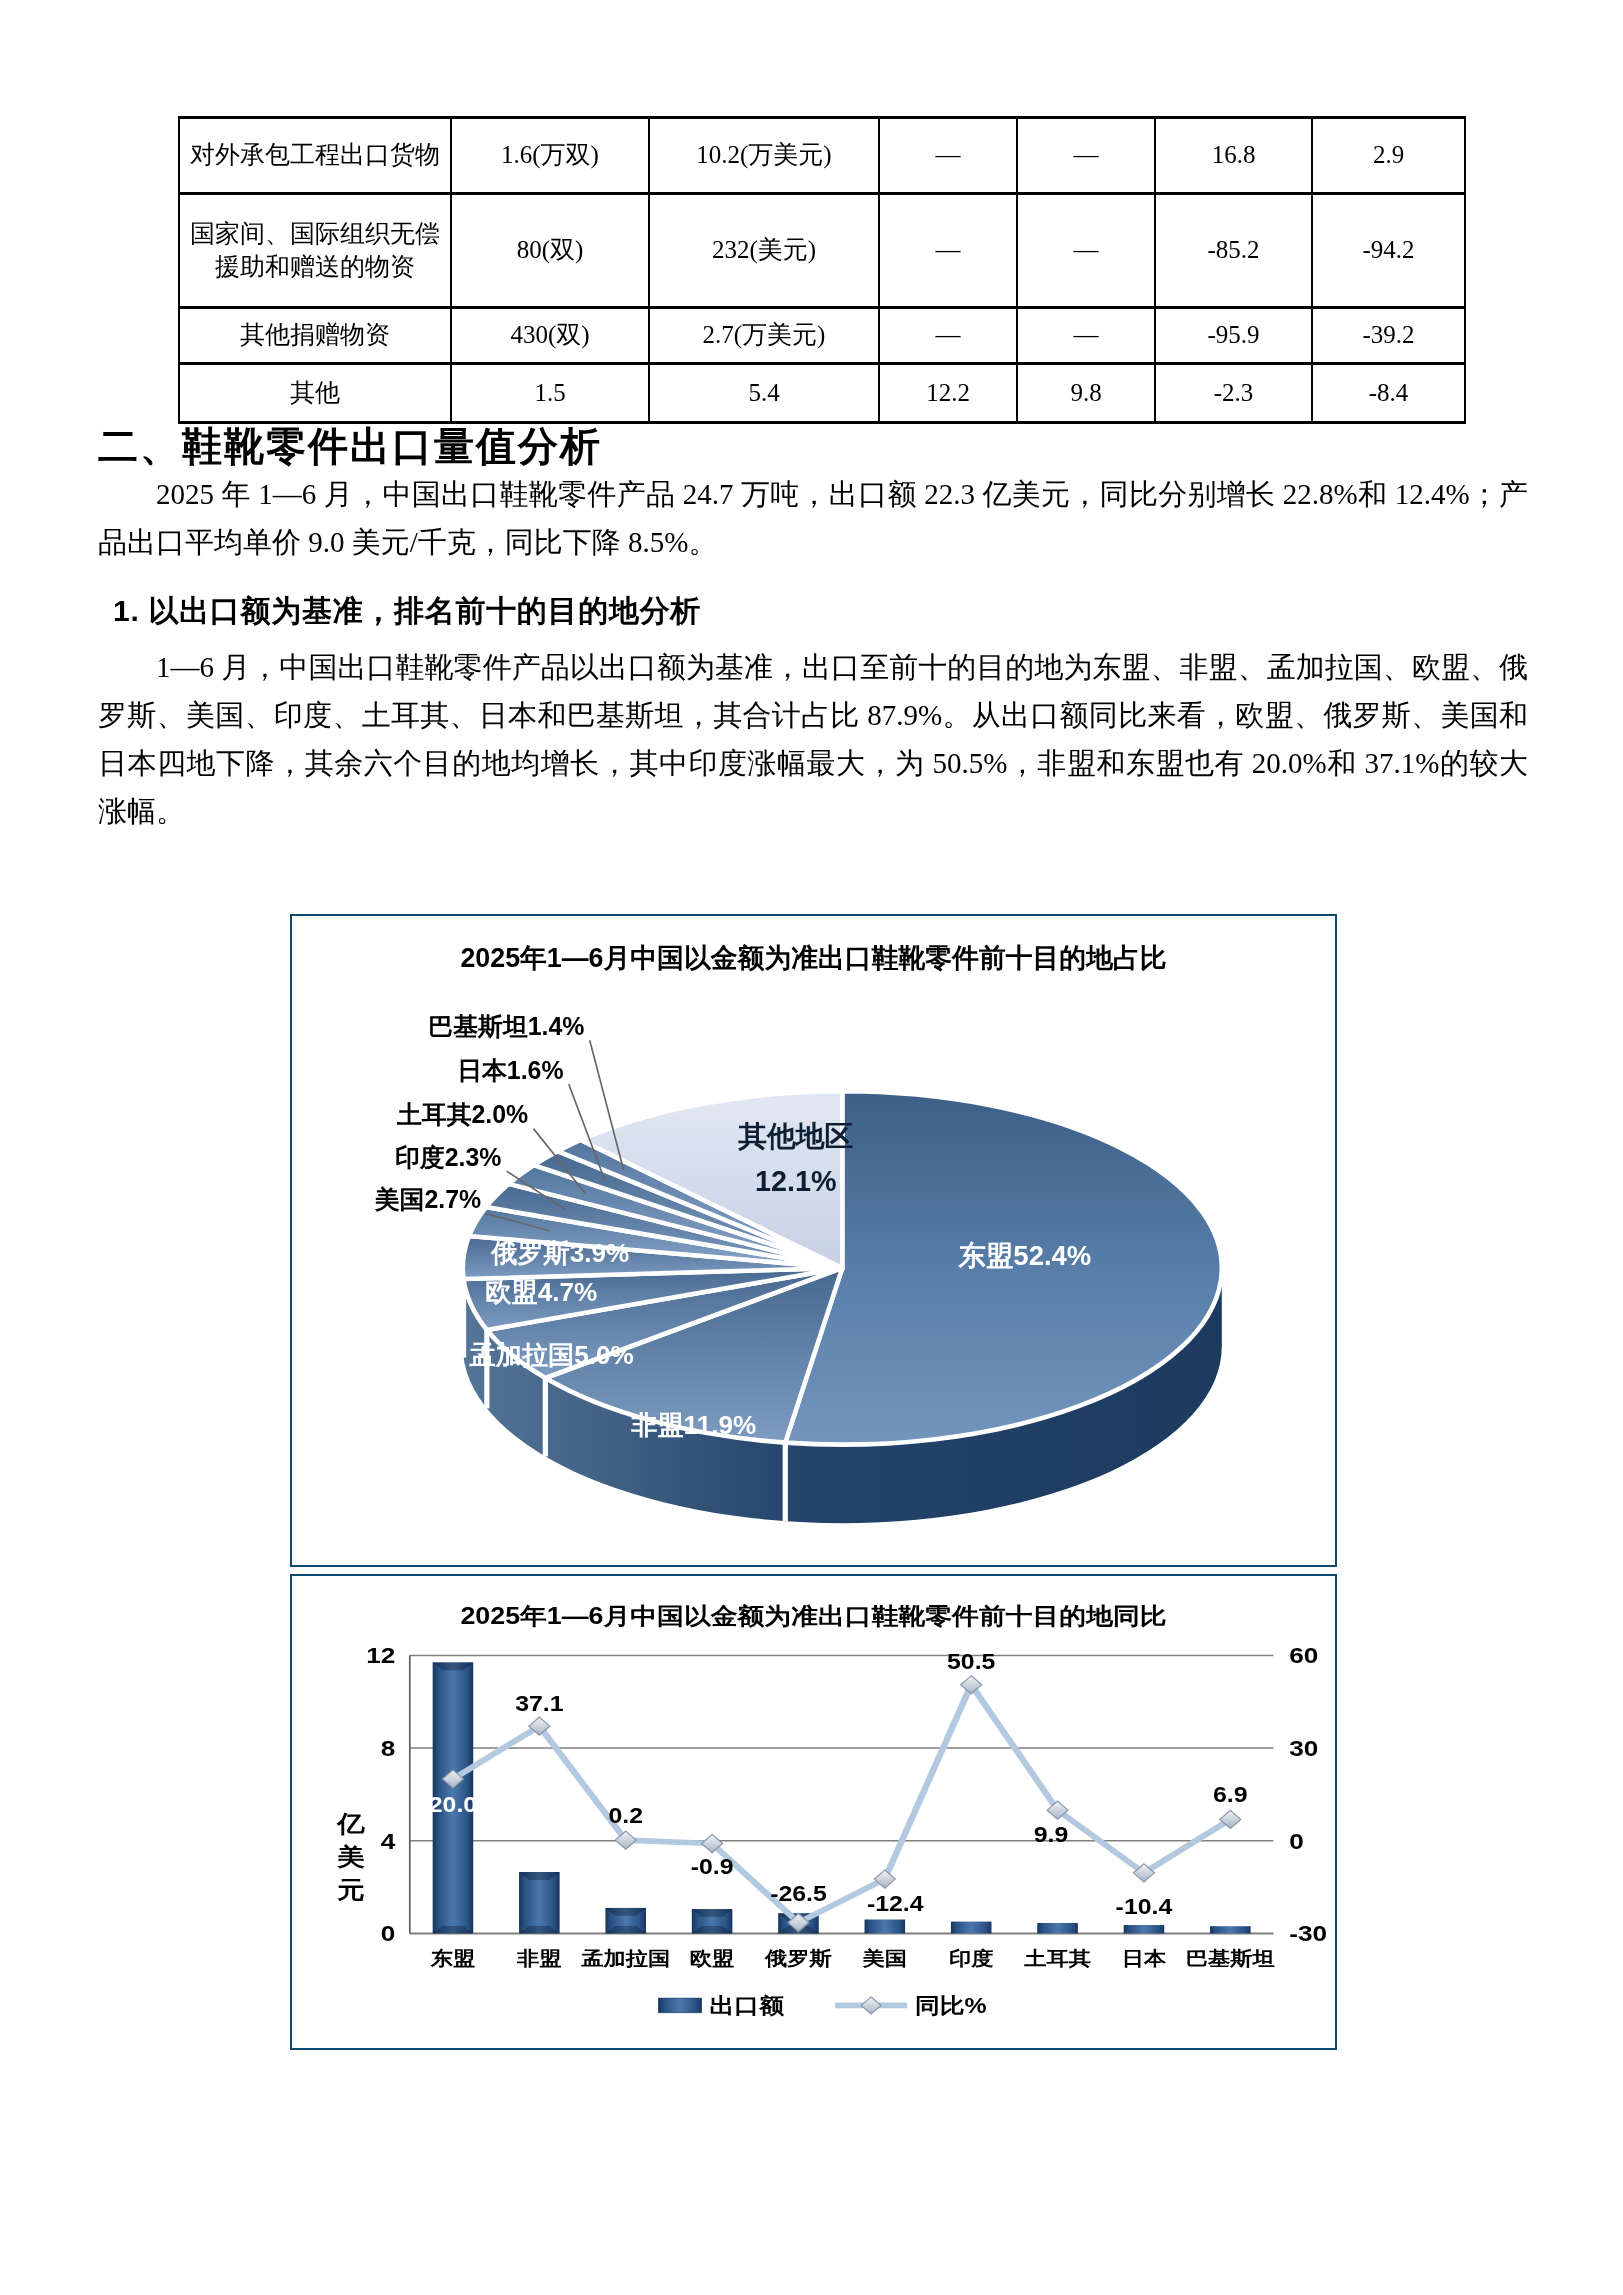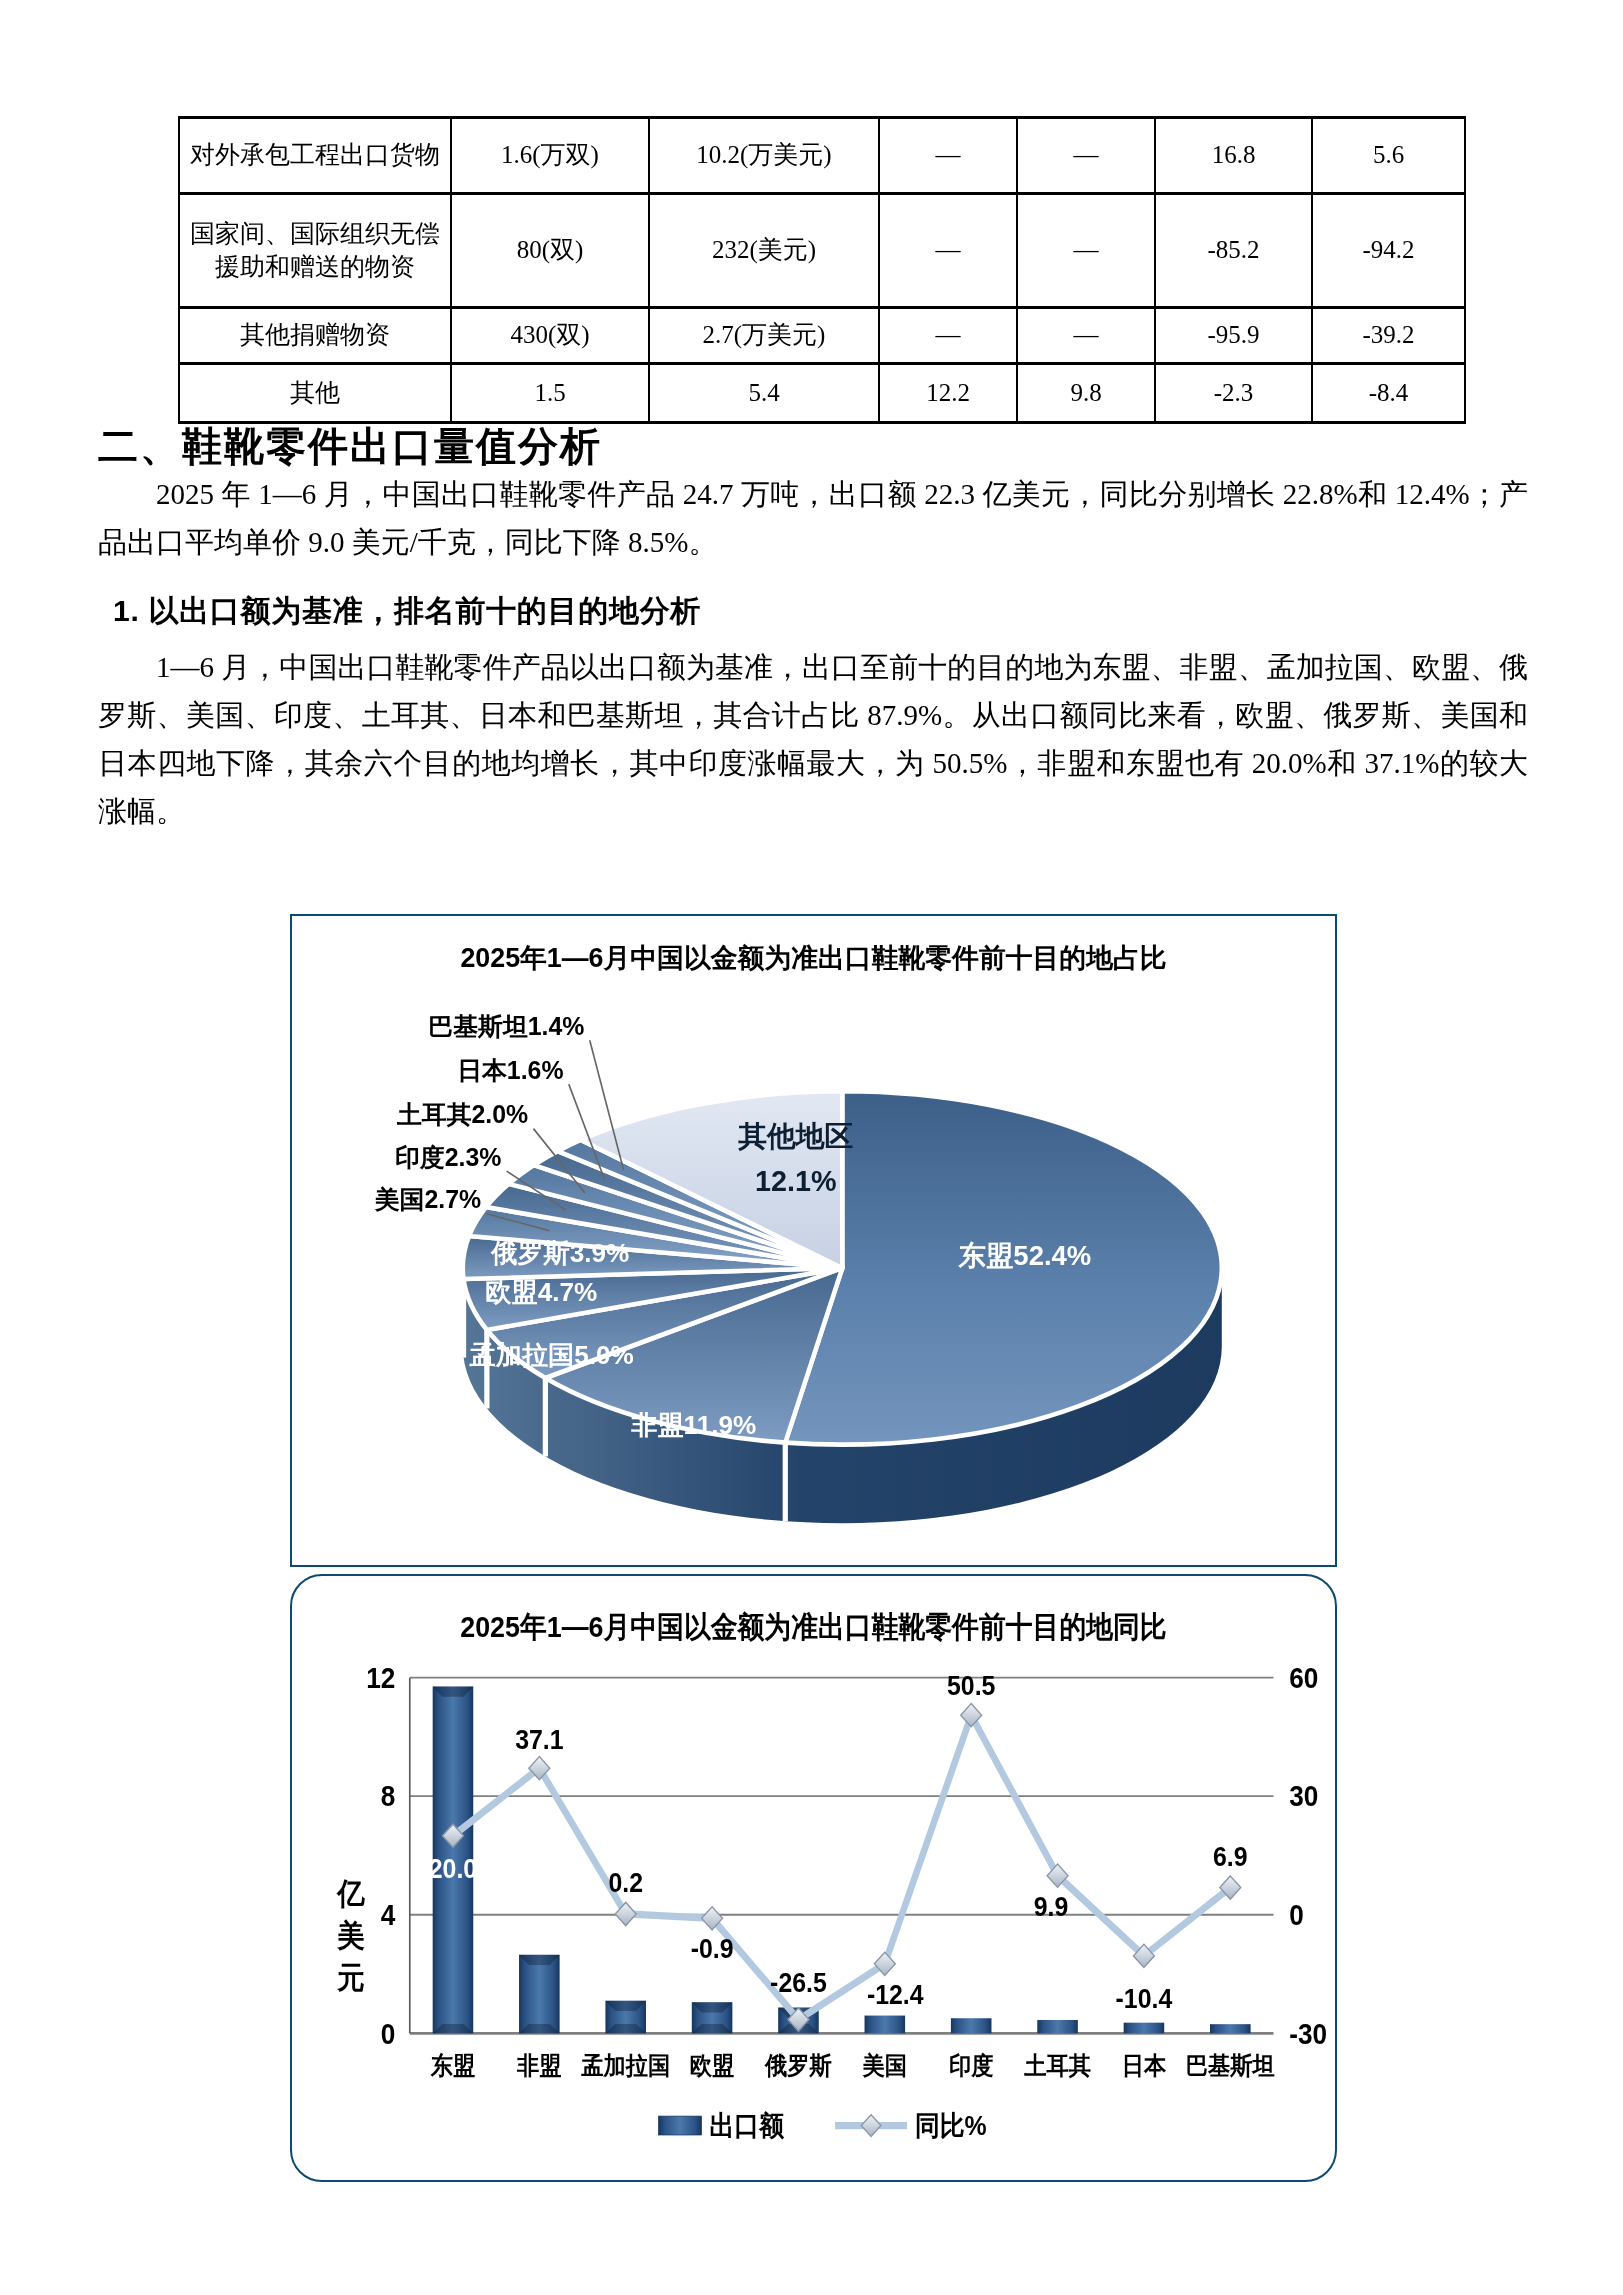--- a/index.html
+++ b/index.html
@@ -38,21 +38,21 @@
     text-indent:58px;
   }
   .para1{ top:470px; }
   .para2{ top:643px; }
   
   .fig{
     position:absolute; left:290px; width:1047px; background:#fff;
     border:2px solid #0c4a6e; box-sizing:border-box;
   }
   .fig-pie{ top:914px; height:653px; }
-  .fig-combo{ top:1574px; height:608px;border-radius:32px; }
+  .fig-combo{ top:1574px; height:476px; }
   .fig svg{ display:block; width:100%; height:100%; }
   svg text{
     font-family:"Liberation Sans","DejaVu Sans",sans-serif; font-weight:bold;
   }
   .fig-title-text{ font-size:41px; fill:#000; }
 </style>
 </head>
 <body>
 
 <div class="page">
@@ -68,21 +68,21 @@
         <col style="width:153px">
     </colgroup>
     <tbody>
         <tr style="height: 76px;">
           <td>对外承包工程出口货物</td>
           <td>1.6(万双)</td>
           <td>10.2(万美元)</td>
           <td>—</td>
           <td>—</td>
           <td>16.8</td>
-          <td>5.6</td>
+          <td>2.9</td>
         </tr>
         <tr style="height: 114px;">
           <td>国家间、国际组织无偿援助和赠送的物资</td>
           <td>80(双)</td>
           <td>232(美元)</td>
           <td>—</td>
           <td>—</td>
           <td>-85.2</td>
           <td>-94.2</td>
         </tr>

